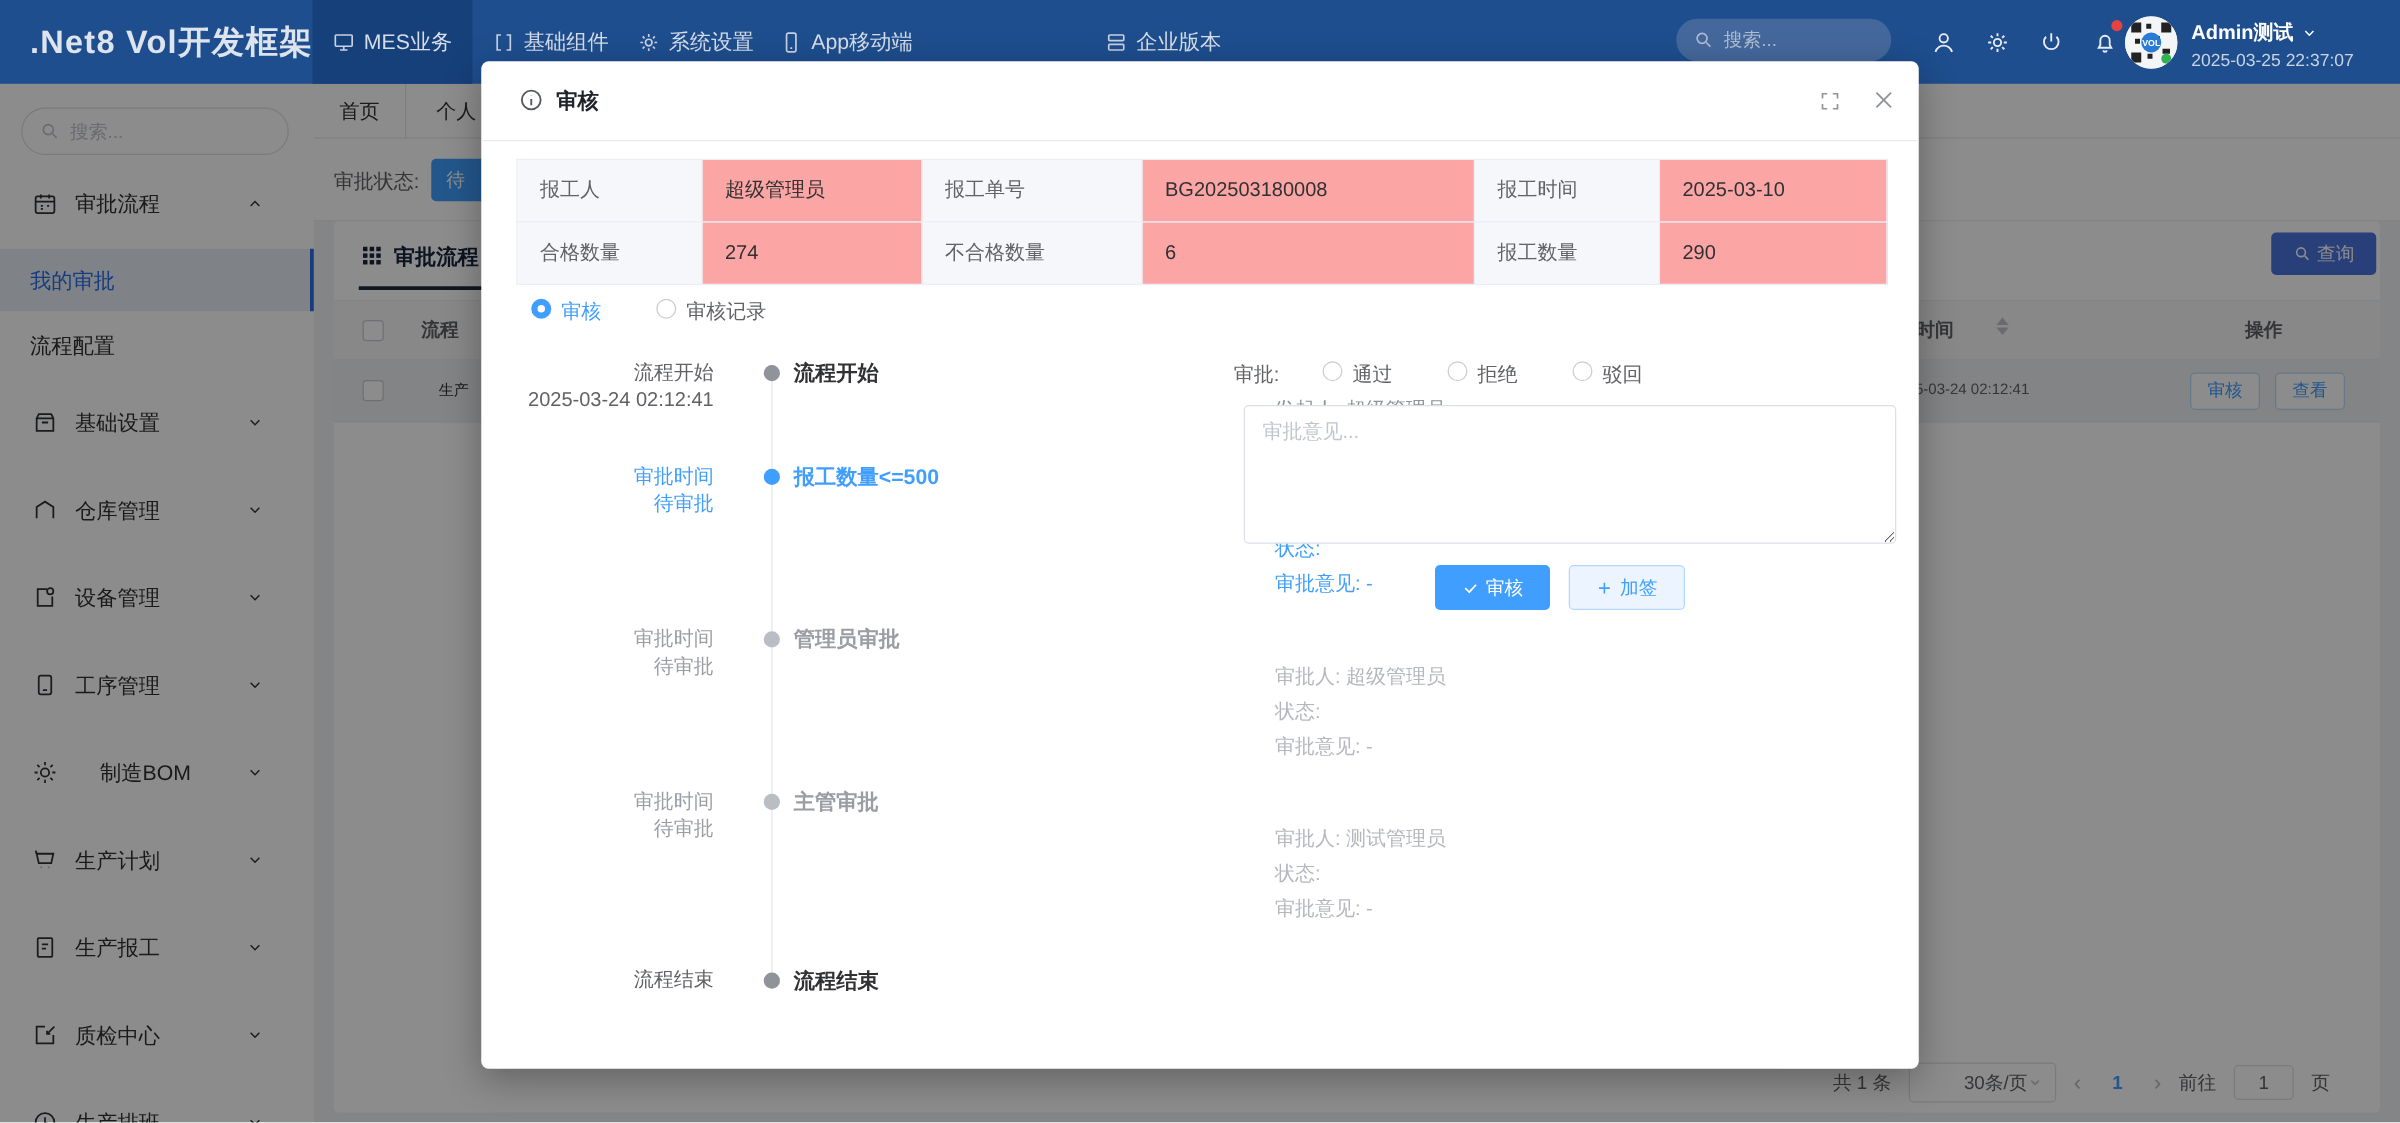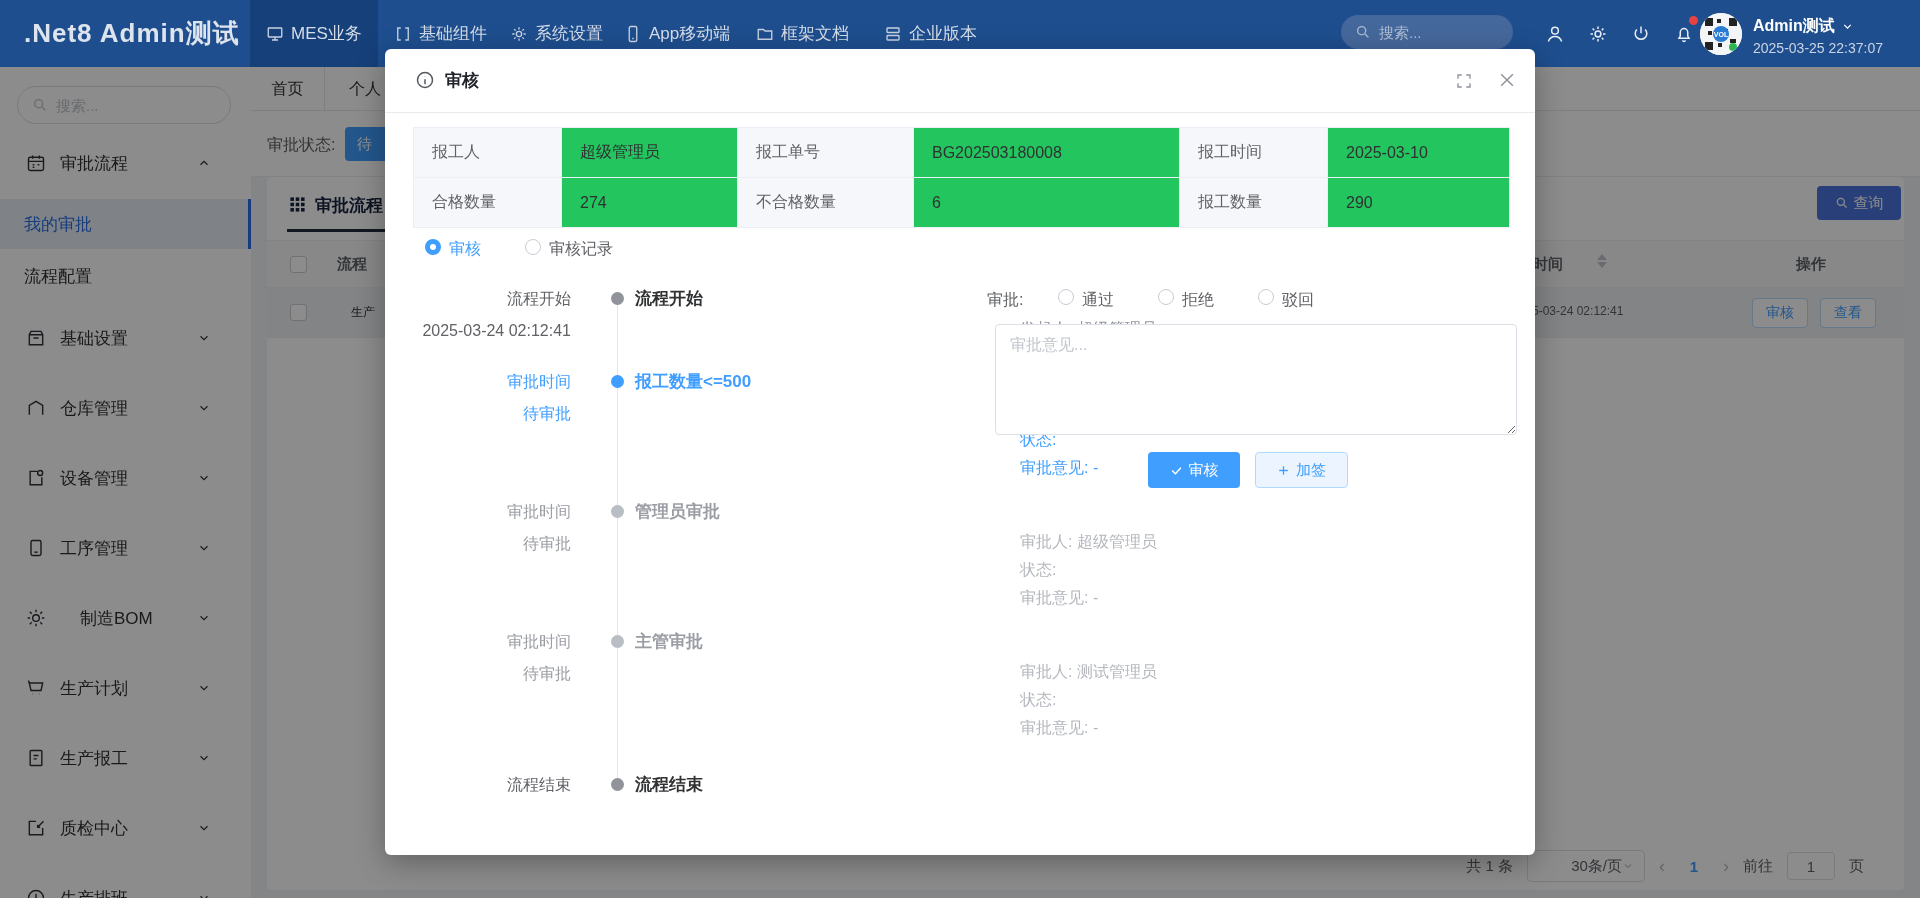--- a/index.html
+++ b/index.html
@@ -67,28 +67,28 @@
   .overlay { position:absolute; left:0; top:0; width:1920px; height:898px; background:rgba(0,0,0,0.45); z-index:90; }
   .modal { position:absolute; left:385px; top:49px; width:1150px; height:806px; background:#fff; border-radius:6px; box-shadow:0 8px 30px rgba(0,0,0,.3); z-index:200; }
   .m-head { position:absolute; left:0; top:0; width:1150px; height:64px; border-bottom:1px solid #e8eaef; }
   .m-title { position:absolute; left:60px; top:20px; font-size:17px; font-weight:bold; color:#1f2329; }
   .m-info-icon { position:absolute; left:30px; top:21px; color:#55595f; }
   .m-fs { position:absolute; left:1070px; top:23px; color:#909399; cursor:pointer; }
   .m-close { position:absolute; left:1112px; top:21px; color:#909399; cursor:pointer; }
   .m-table { position:absolute; left:28px; top:78px; width:1096px; border-collapse:collapse; table-layout:fixed; }
   .m-table td { border:1px solid #ebeef5; height:50px; font-size:16px; padding-left:18px; }
   .m-table td.lbl { background:#f5f7fa; color:#606266; }
-  .m-table td.val { color:#303133; background:#22c55e; }
+  .m-table td.val { color:#303133; background:#fca5a5; }
   .radio { display:inline-block; width:16px; height:16px; border-radius:50%; border:1px solid #c9ccd4; background:#fff; cursor:pointer; }
   .radio.sel { border:5px solid #409eff; }
   .vtab-label { position:absolute; font-size:16px; cursor:pointer; }
   .tl-line { position:absolute; left:232px; top:253px; width:1px; height:479px; background:#e4e7ed; }
   .tl-dot { position:absolute; width:13px; height:13px; border-radius:50%; }
   .tl-left { position:absolute; left:0; width:186px; text-align:right; font-size:16px; line-height:20px; }
-  .tl-left .l2 { margin-top:12px; }
+  .tl-left .l2 { margin-top:2px; }
   .tl-content { position:absolute; left:250px; width:330px; }
   .tl-title { font-size:17px; font-weight:bold; line-height:20px; }
   .tl-ln { position:absolute; font-size:16px; line-height:20px; white-space:nowrap; }
   .c-dark { color:#303133; } .c-mid { color:#606266; } .c-gray { color:#909399; }
   .c-blue { color:#409eff; } .c-lgray { color:#b4b7bd; } .c-pgray { color:#9a9da3; }
   .ap-label { position:absolute; font-size:16px; color:#606266; }
   .ap-textarea { position:absolute; left:610px; top:275px; width:522px; height:111px; border:1px solid #dcdfe6; border-radius:4px; resize:vertical; padding:10px 14px; font-size:16px; color:#303133; outline:none; font-family:inherit; }
   .ap-textarea::placeholder { color:#c1c6ce; }
   .btn-approve { position:absolute; left:763px; top:403px; width:92px; height:36px; background:#409eff; border:none; border-radius:4px; color:#fff; font-size:15px; cursor:pointer; display:flex; align-items:center; justify-content:center; gap:6px; font-family:inherit; }
   .btn-addsign { position:absolute; left:870px; top:403px; width:93px; height:36px; background:#ecf5ff; border:1px solid #b3d8ff; border-radius:4px; color:#409eff; font-size:15px; cursor:pointer; display:flex; align-items:center; justify-content:center; gap:6px; font-family:inherit; }
@@ -336,21 +336,21 @@
       <span class="pg-arrow">›</span>
       <span>前往</span>
       <input class="pg-input" value="1" style="">
       <span>页</span>
     </div>
   </div>
 
   <div class="overlay"></div>
 
   <div class="navbar">
-    <div class="nav-logo">.Net8 Admin测试</div>
+    <div class="nav-logo">.Net8 Vol开发框架</div>
 
     <div class="nav-menu active" style="left:250px;">
       <span>
           <svg width="18" height="18" viewBox="0 0 24 24" fill="none" stroke-width="1.8">
             <rect x="3" y="4" width="18" height="12" rx="1"></rect>
             <path d="M12 16v4M8 20h8"></path>
           </svg>
         </span>
       <span>MES业务</span>
     </div>
@@ -372,28 +372,20 @@
       <span>系统设置</span>
     </div>
     <div class="nav-menu" style="left:608px;">
       <span>
           <svg width="18" height="18" viewBox="0 0 24 24" fill="none" stroke-width="1.8">
             <rect x="7" y="2" width="10" height="20" rx="2"></rect>
             <path d="M11 18h2"></path>
           </svg>
         </span>
       <span>App移动端</span>
-    </div>
-    <div class="nav-menu" style="left:740px;">
-      <span>
-          <svg width="18" height="18" viewBox="0 0 24 24" fill="none" stroke-width="1.8">
-            <path d="M3 6h7l2 2h9v11H3z"></path>
-          </svg>
-        </span>
-      <span>框架文档</span>
     </div>
     <div class="nav-menu" style="left:868px;">
       <span>
           <svg width="18" height="18" viewBox="0 0 24 24" fill="none" stroke-width="1.8">
             <rect x="4" y="4" width="16" height="6" rx="1"></rect>
             <rect x="4" y="14" width="16" height="6" rx="1"></rect>
             <path d="M7.5 7h.01M7.5 17h.01"></path>
           </svg>
         </span>
       <span>企业版本</span>

